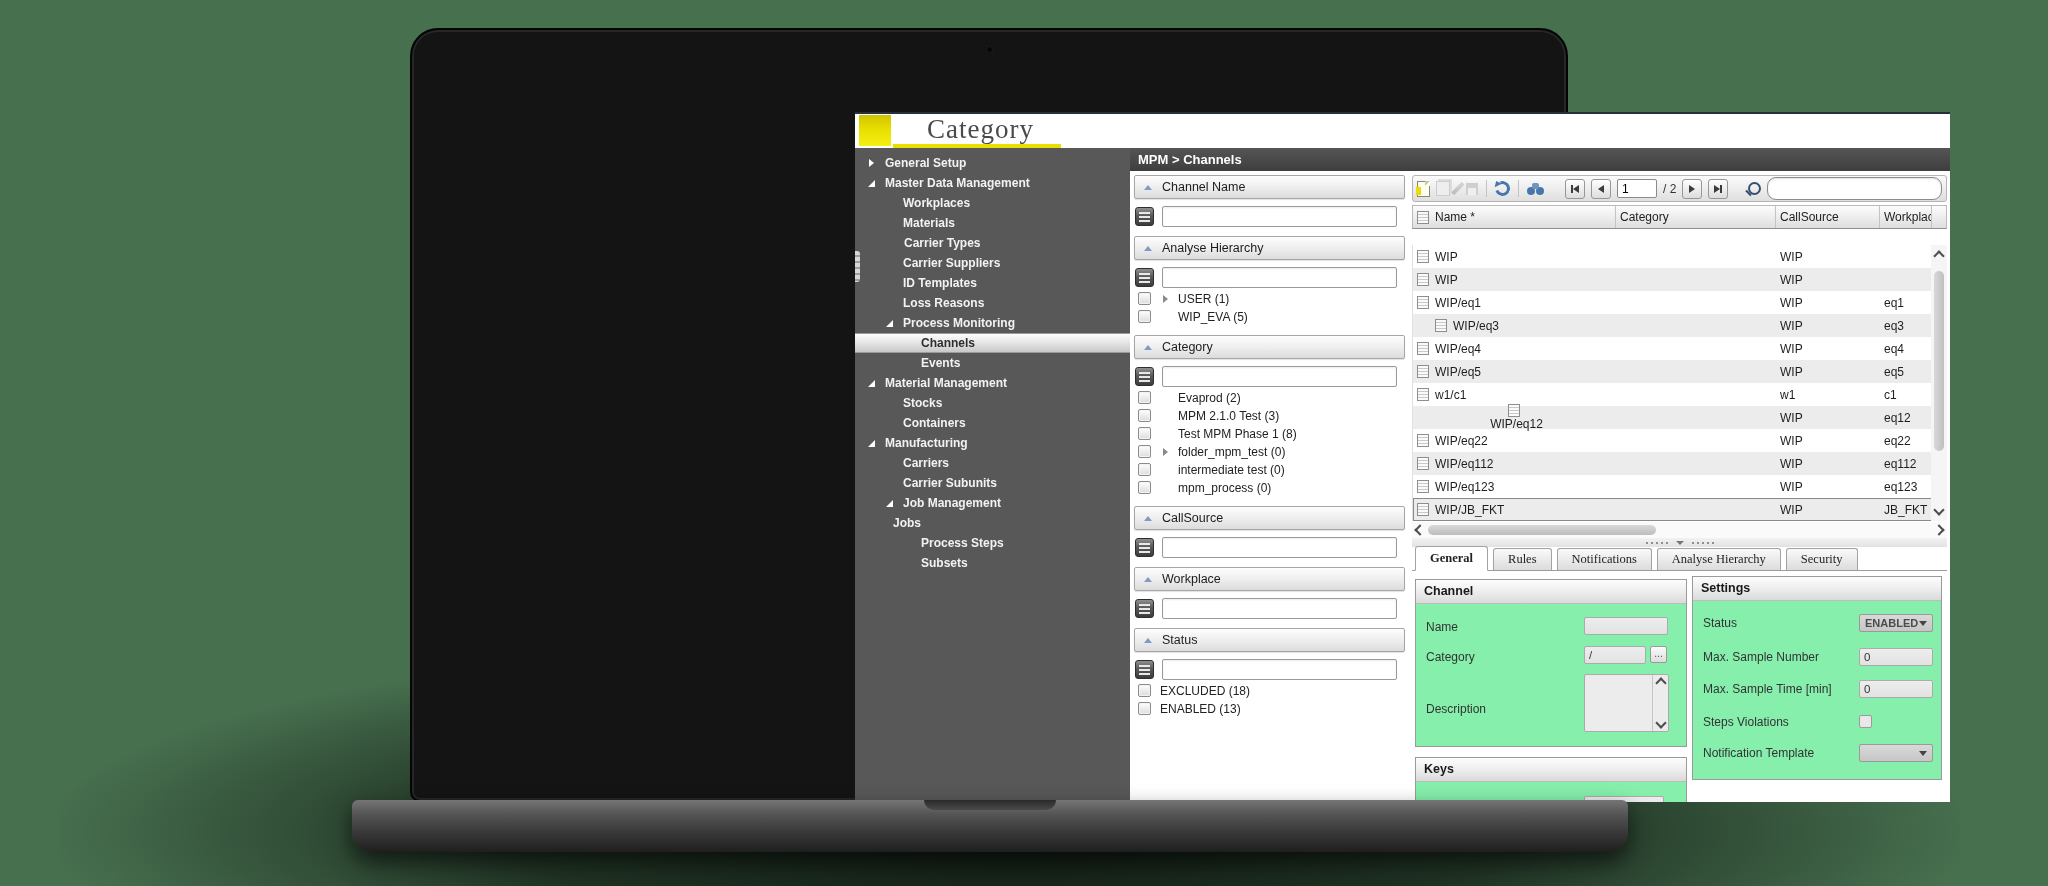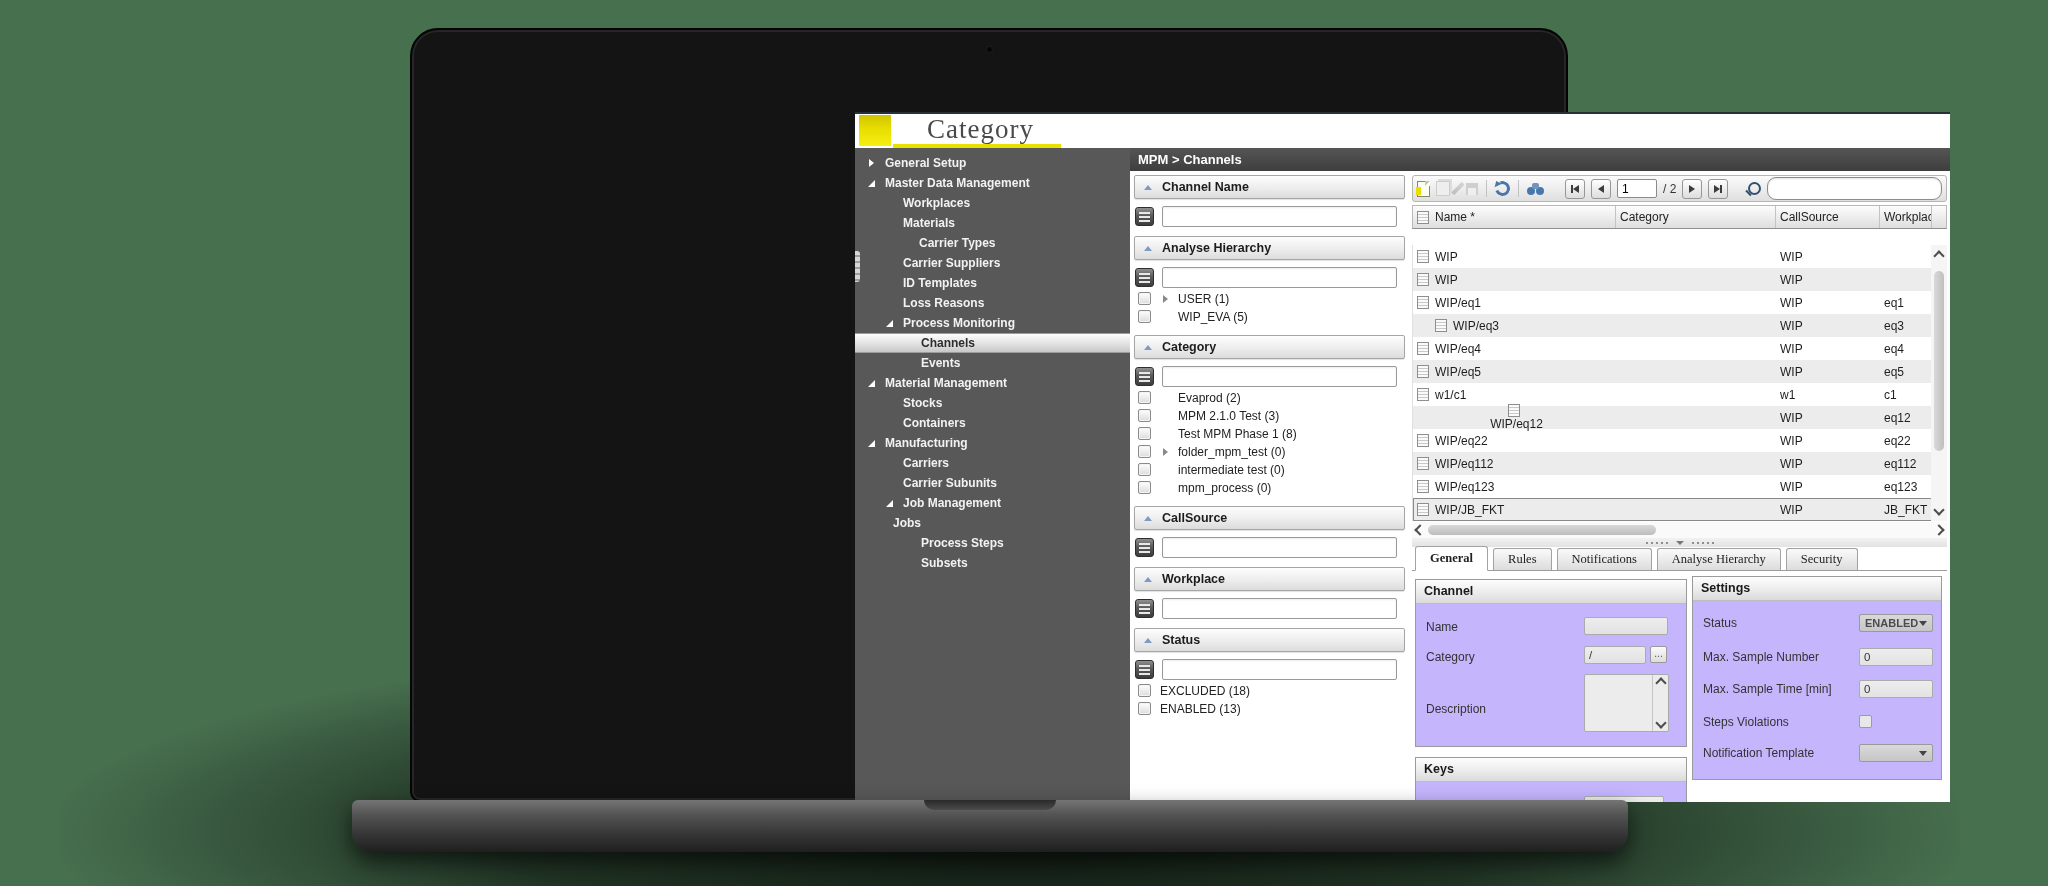--- a/index.html
+++ b/index.html
@@ -68,21 +68,21 @@
   .title-bar{height:23px;background:linear-gradient(180deg,#555 0%,#3e3e3e 100%);
     color:#fff;font-size:13px;font-weight:600;line-height:23px;padding-left:8px;flex:none;}
   .content-row{flex:1;display:flex;min-height:0;}
   
   .filter-col{width:279px;flex:none;background:#fff;padding:4px 4px 0 4px;box-sizing:border-box;overflow:hidden;}
   .fsec{margin-bottom:9px;}
   .fsec-head{height:22px;border:1px solid #a6a6a6;border-radius:2px;
     background:linear-gradient(180deg,#fdfdfd 0%,#ededed 55%,#dcdcdc 100%);
     display:flex;align-items:center;box-shadow:0 1px 1px rgba(0,0,0,.12);}
   .tri-up{width:0;height:0;border-left:4px solid transparent;border-right:4px solid transparent;border-bottom:5px solid #7d9cc4;margin:0 10px 0 9px;}
-  .fsec-title{font-weight:700;font-size:12.5px;color:#1c1c1c;}
+  .fsec-title{font-weight:400;font-size:12.5px;color:#1c1c1c;}
   .finput-row{display:flex;align-items:center;margin:7px 0 2px 1px;}
   .burger{width:19px;height:19px;border-radius:3px;border:1px solid #2e2e2e;box-sizing:border-box;
     background:linear-gradient(180deg,#8f8f8f 0%,#5a5a5a 45%,#3c3c3c 100%);position:relative;flex:none;}
   .burger::before{content:"";position:absolute;left:3px;right:3px;top:4px;height:10px;
     background:repeating-linear-gradient(180deg,#e8e8e8 0 2px,rgba(0,0,0,0) 2px 4px);}
   .ftext{flex:1;height:19px;margin-left:8px;margin-right:8px;border:1px solid #9a9a9a;border-radius:2px;
     font:12px "Liberation Sans",sans-serif;padding:0 4px;box-shadow:inset 0 1px 2px rgba(0,0,0,.08);}
   .fitem{position:relative;height:18px;line-height:18px;font-size:12px;color:#222;white-space:nowrap;}
   .cb{position:absolute;left:4px;top:2px;width:13px;height:13px;box-sizing:border-box;border:1px solid #8b8b8b;border-radius:2px;
     background:linear-gradient(180deg,#fefefe,#dcdcdc);box-shadow:inset 0 0 0 1px #f4f4f4;}
@@ -144,21 +144,21 @@
   
   .splitter{height:9px;flex:none;background:linear-gradient(180deg,#f2f2f2,#e2e2e2);display:flex;align-items:center;justify-content:center;gap:8px;}
   .split-dots{width:22px;height:2px;background:repeating-linear-gradient(90deg,#8f8f8f 0 2px,transparent 2px 5px);}
   .split-caret{width:0;height:0;border-left:4px solid transparent;border-right:4px solid transparent;border-top:4px solid #777;}
   .tabs{height:23px;flex:none;display:flex;align-items:flex-end;border-bottom:1px solid #9c9c9c;padding-left:3px;font-family:Liberation Serif, serif;}
   .tab{height:21px;line-height:21px;padding:0 14px;margin-right:5px;border:1px solid #a2a2a2;border-bottom:none;
     border-radius:3px 3px 0 0;background:linear-gradient(180deg,#fafafa,#dcdcdc);font-size:12.5px;color:#222;white-space:nowrap;}
   .tab.active{background:#fff;font-weight:700;height:23px;line-height:23px;margin-bottom:-1px;border-bottom:1px solid #fff;}
   
   .panels{flex:1;position:relative;min-height:0;}
-  .panel{position:absolute;border:1px solid #9a9a9a;background:#c4b5fd;box-sizing:border-box;overflow:hidden;}
+  .panel{position:absolute;border:1px solid #9a9a9a;background:#86efac;box-sizing:border-box;overflow:hidden;}
   .panel-head{height:23px;background:linear-gradient(180deg,#fdfdfd 0%,#ececec 55%,#dadada 100%);
     border-bottom:1px solid #bdbdbd;font-weight:700;font-size:12.5px;line-height:23px;padding-left:8px;color:#1a1a1a;}
   .p-channel{left:3px;top:8px;width:272px;height:168px;}
   .p-keys{left:3px;top:186px;width:272px;height:120px;}
   .p-settings{left:280px;top:5px;width:250px;height:204px;}
   .plabel{position:absolute;font-size:12px;color:#333;white-space:nowrap;}
   .dis-input{position:absolute;height:18px;box-sizing:border-box;border:1px solid #ababab;border-radius:2px;
     background:linear-gradient(180deg,#ededed,#e2e2e2);font:11.5px "Liberation Sans",sans-serif;padding:0 4px;color:#333;}
   .dots-btn{position:absolute;width:17px;height:17px;border:1px solid #9a9a9a;border-radius:2px;box-sizing:border-box;
     background:linear-gradient(180deg,#fbfbfb,#ddd);font-size:10px;color:#555;text-align:center;line-height:14px;}
@@ -189,21 +189,21 @@
       </div>
 
       <div class="main-row">
 
         <div class="sidebar">
           <div class="tree" id="tree">
               <div class="tree-item" style="padding-left: 30px;"><span class="arrow-collapsed" style="left: 14px;"></span><span>General Setup</span></div>
               <div class="tree-item" style="padding-left: 30px;"><span class="arrow-expanded" style="left: 13px;"></span><span>Master Data Management</span></div>
               <div class="tree-item" style="padding-left: 48px;"><span>Workplaces</span></div>
               <div class="tree-item" style="padding-left: 48px;"><span>Materials</span></div>
-              <div class="tree-item" style="padding-left: 64px;"><span>Carrier Types</span></div>
+              <div class="tree-item" style="padding-left: 49px;"><span>Carrier Types</span></div>
               <div class="tree-item" style="padding-left: 48px;"><span>Carrier Suppliers</span></div>
               <div class="tree-item" style="padding-left: 48px;"><span>ID Templates</span></div>
               <div class="tree-item" style="padding-left: 48px;"><span>Loss Reasons</span></div>
               <div class="tree-item" style="padding-left: 48px;"><span class="arrow-expanded" style="left: 31px;"></span><span>Process Monitoring</span></div>
               <div class="tree-item sel" style="padding-left: 66px;"><span>Channels</span></div>
               <div class="tree-item" style="padding-left: 66px;"><span>Events</span></div>
               <div class="tree-item" style="padding-left: 30px;"><span class="arrow-expanded" style="left: 13px;"></span><span>Material Management</span></div>
               <div class="tree-item" style="padding-left: 48px;"><span>Stocks</span></div>
               <div class="tree-item" style="padding-left: 48px;"><span>Containers</span></div>
               <div class="tree-item" style="padding-left: 30px;"><span class="arrow-expanded" style="left: 13px;"></span><span>Manufacturing</span></div>

